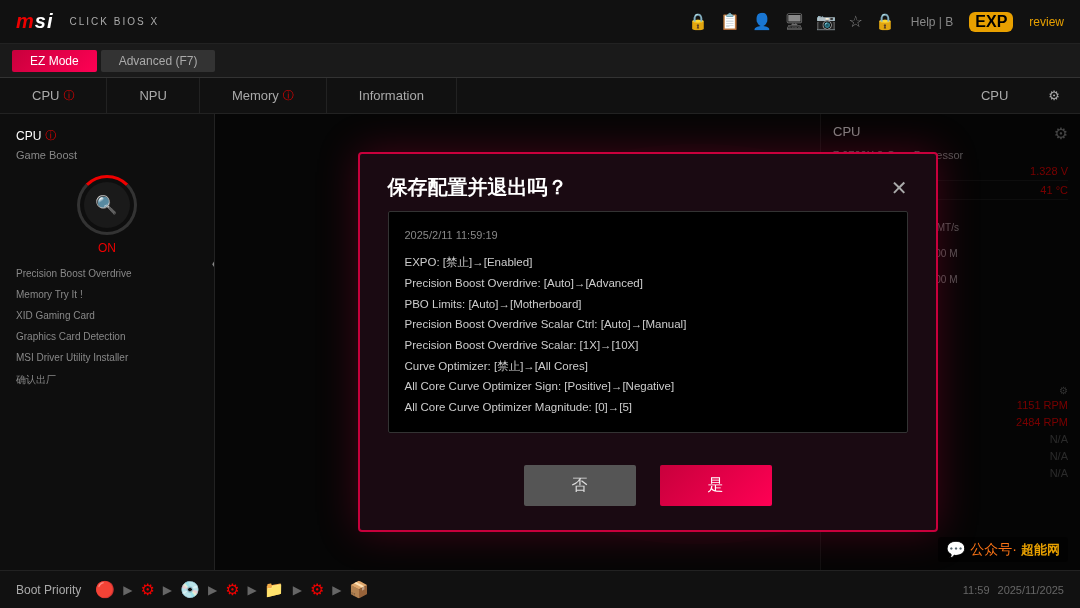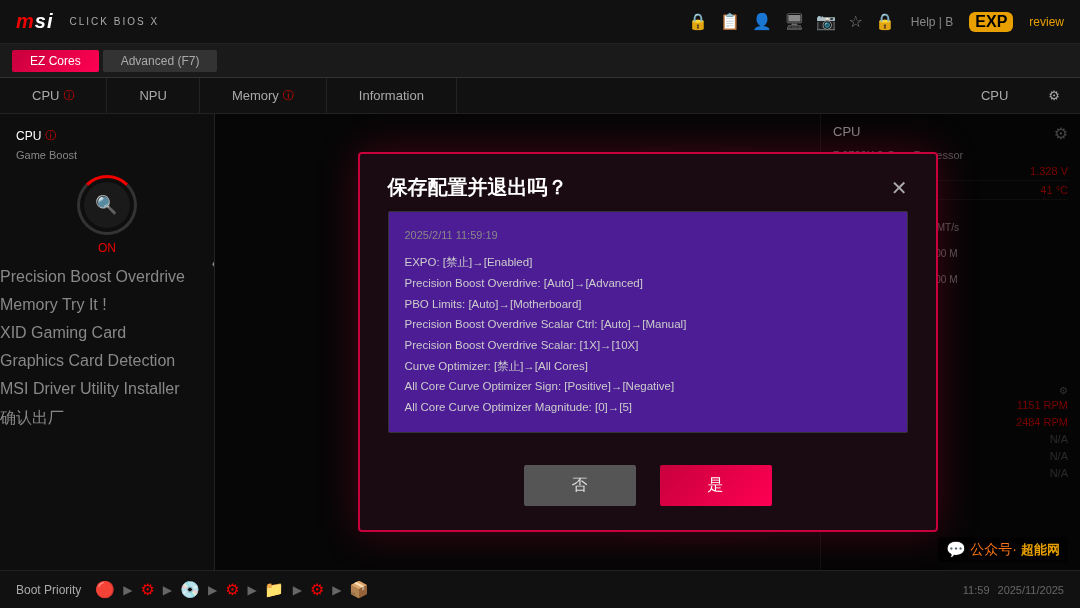--- a/index.html
+++ b/index.html
@@ -187,22 +187,22 @@
     }
     .sidebar-arrow {
       position: absolute;
       right: -8px;
       top: 50%;
       transform: translateY(-50%);
       color: #888;
       font-size: 14px;
     }
     .sidebar-item {
-      padding: 5px 0;
-      font-size: 16px;
+      padding: 5px 16px;
+      font-size: 10px;
       color: #888;
       cursor: pointer;
     }
 
     
     .right-panel {
       flex: 1;
       background: #0d0d0d;
       position: relative;
       overflow: hidden;
@@ -310,21 +310,21 @@
       font-size: 20px;
       cursor: pointer;
       background: none;
       border: none;
       line-height: 1;
     }
     .dialog-body {
       padding: 0 28px 16px;
     }
     .dialog-content-box {
-      background: #4c1d95;
+      background: #000000;
       border: 1px solid #333;
       border-radius: 2px;
       padding: 14px 16px;
       font-size: 11.5px;
       color: #bbb;
       line-height: 1.8;
       min-height: 180px;
     }
     .dialog-timestamp {
       color: #888;
@@ -393,21 +393,21 @@
     <span class="header-icon">📷</span>
     <span class="header-icon">☆</span>
     <span class="header-icon">🔒</span>
   </div>
   <span class="help-text">Help | B</span>
   <span class="exp-badge">EXP</span>
   <span class="exp-preview">review</span>
 </div>
 
 <div class="mode-bar">
-  <button class="mode-btn active">EZ Cores</button>
+  <button class="mode-btn active">EZ Mode</button>
   <button class="mode-btn inactive">Advanced (F7)</button>
 </div>
 
 <div class="nav-tabs">
   <div class="nav-tab">
     <span>CPU</span>
     <span class="info-icon">ⓘ</span>
   </div>
   <div class="nav-tab">
     <span>NPU</span>

